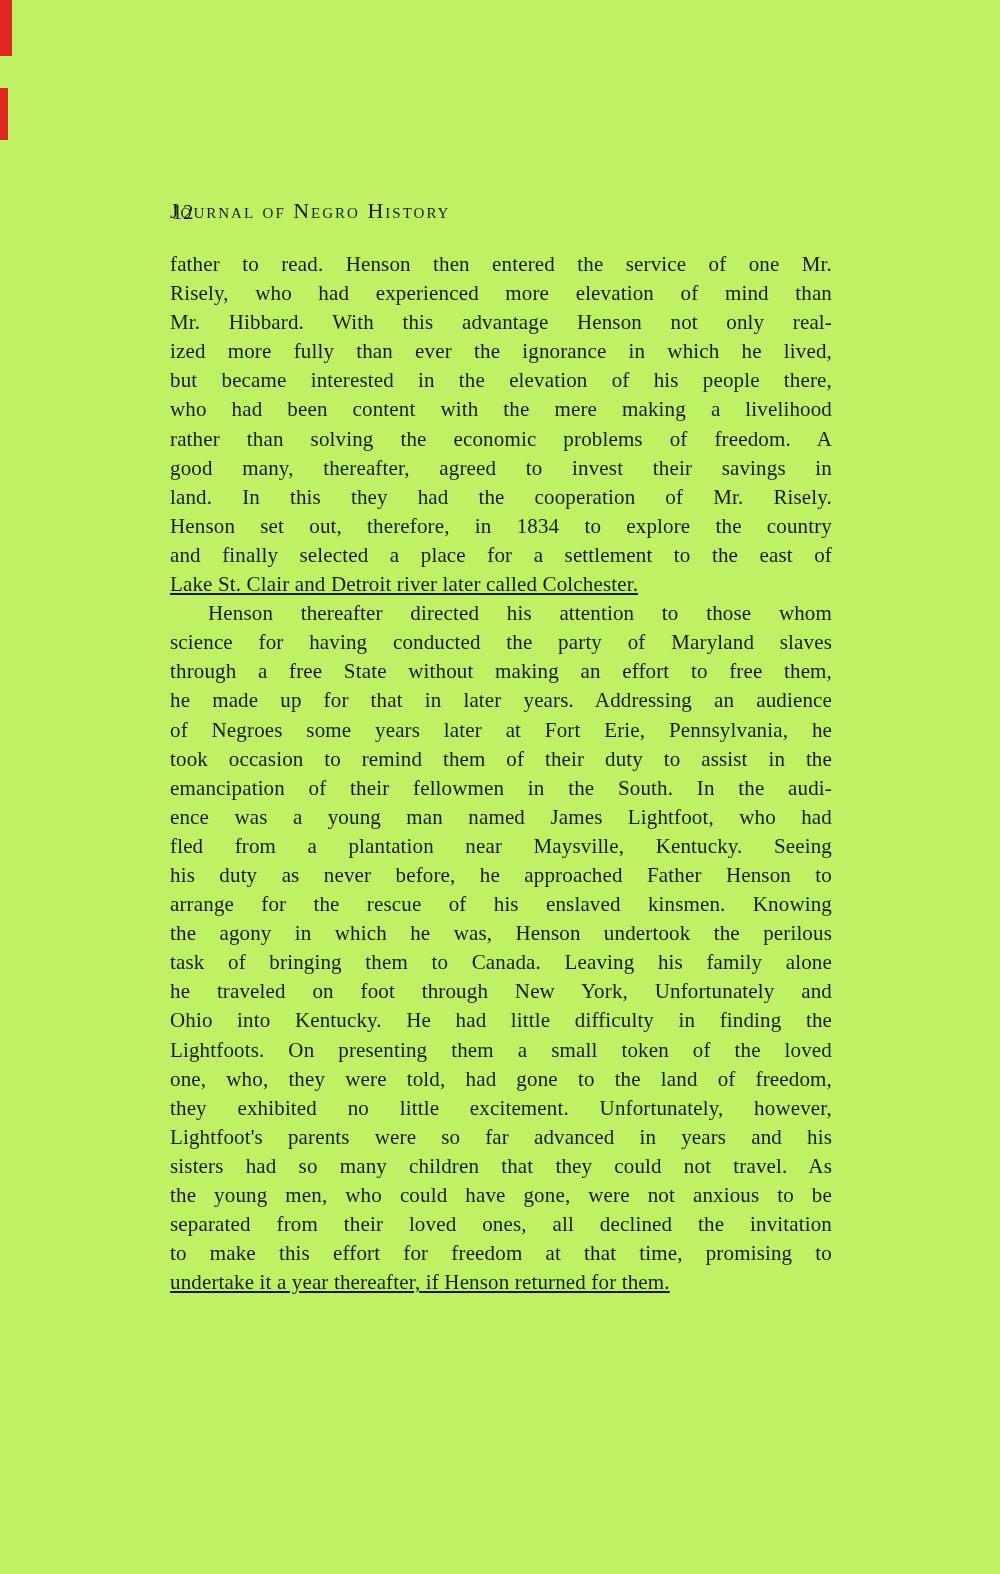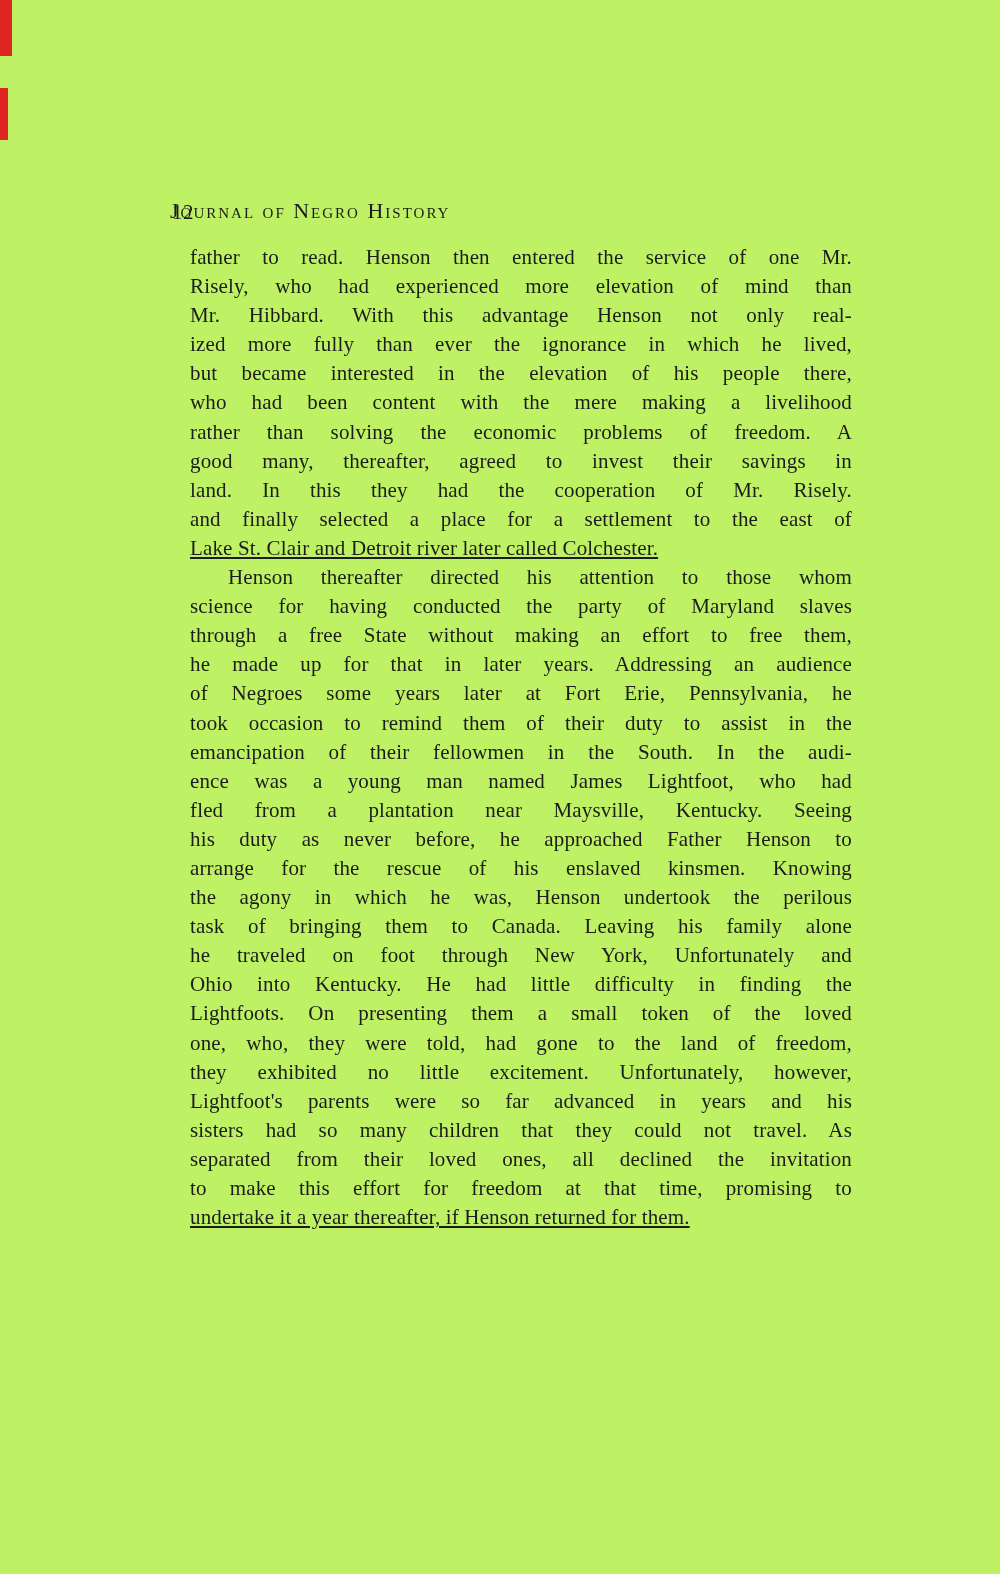--- a/index.html
+++ b/index.html
@@ -40,27 +40,26 @@
   .journal-title {
     text-align: left;
     font-variant: small-caps;
     font-size: 22px;
     letter-spacing: 2px;
     white-space: nowrap;
   }
 
   .body-text {
     position: absolute;
-    top: 243px;
+    top: 250px;
     left: 170px;
     width: 662px;
     font-size: 21px;
     line-height: 29.1px;
     letter-spacing: 0.15px;
-    margin-left: 20px;
   }
   .paragraph { margin: 0; }
   .line {
     text-align: justify;
     text-align-last: justify;
   }
   .line.last {
     text-align-last: left;
     text-decoration: underline;
   }
@@ -85,20 +84,21 @@
       <div class="paragraph">
         <div class="line">father to read. Henson then entered the service of one Mr.</div>
         <div class="line">Risely, who had experienced more elevation of mind than</div>
         <div class="line">Mr. Hibbard. With this advantage Henson not only real-</div>
         <div class="line">ized more fully than ever the ignorance in which he lived,</div>
         <div class="line">but became interested in the elevation of his people there,</div>
         <div class="line">who had been content with the mere making a livelihood</div>
         <div class="line">rather than solving the economic problems of freedom. A</div>
         <div class="line">good many, thereafter, agreed to invest their savings in</div>
         <div class="line">land. In this they had the cooperation of Mr. Risely.</div>
+        <div class="line">Henson set out, therefore, in 1834 to explore the country</div>
         <div class="line">and finally selected a place for a settlement to the east of</div>
         <div class="line last">Lake St. Clair and Detroit river later called Colchester.</div>
       </div>
       <div class="paragraph">
         <div class="line indent">Henson thereafter directed his attention to those whom</div>
         <div class="line">science for having conducted the party of Maryland slaves</div>
         <div class="line">through a free State without making an effort to free them,</div>
         <div class="line">he made up for that in later years. Addressing an audience</div>
         <div class="line">of Negroes some years later at Fort Erie, Pennsylvania, he</div>
         <div class="line">took occasion to remind them of their duty to assist in the</div>
@@ -109,19 +109,20 @@
         <div class="line">arrange for the rescue of his enslaved kinsmen. Knowing</div>
         <div class="line">the agony in which he was, Henson undertook the perilous</div>
         <div class="line">task of bringing them to Canada. Leaving his family alone</div>
         <div class="line">he traveled on foot through New York, Unfortunately and</div>
         <div class="line">Ohio into Kentucky. He had little difficulty in finding the</div>
         <div class="line">Lightfoots. On presenting them a small token of the loved</div>
         <div class="line">one, who, they were told, had gone to the land of freedom,</div>
         <div class="line">they exhibited no little excitement. Unfortunately, however,</div>
         <div class="line">Lightfoot's parents were so far advanced in years and his</div>
         <div class="line">sisters had so many children that they could not travel. As</div>
+        <div class="line">the young men, who could have gone, were not anxious to be</div>
         <div class="line">separated from their loved ones, all declined the invitation</div>
         <div class="line">to make this effort for freedom at that time, promising to</div>
         <div class="line last">undertake it a year thereafter, if Henson returned for them.</div>
       </div>
     </div>
 
 </div>
 
 </body></html>

